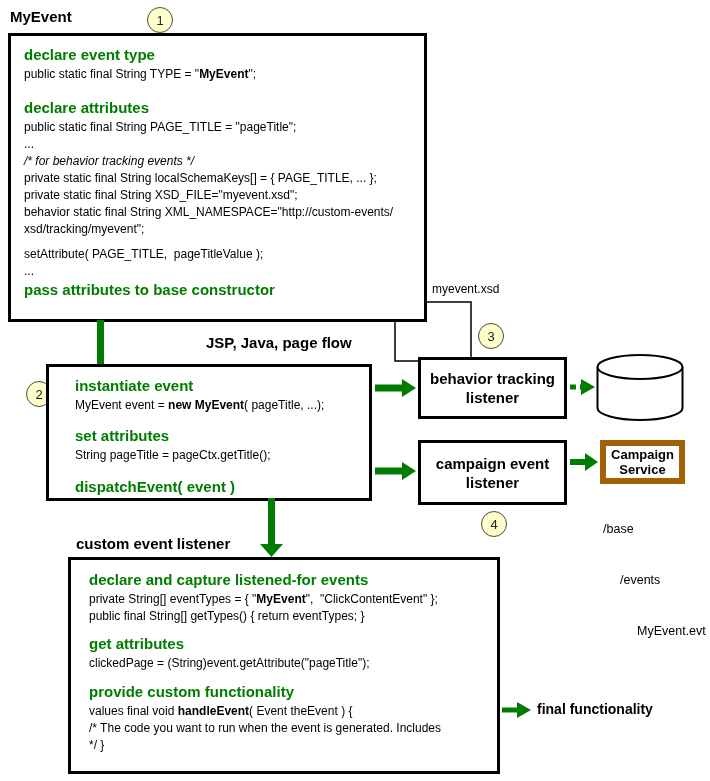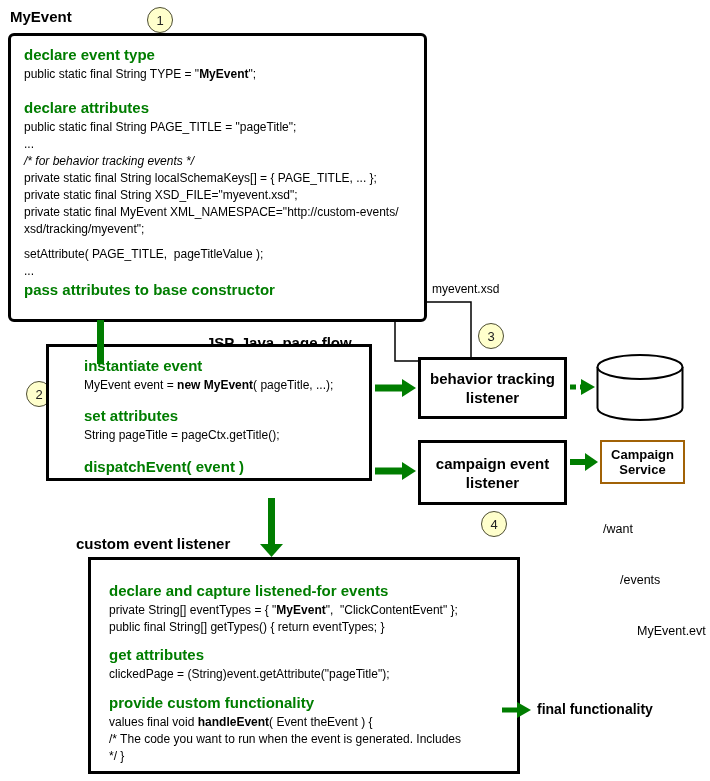--- a/index.html
+++ b/index.html
@@ -11,60 +11,60 @@
   .code b{white-space:pre;}
   .code .i{font-style:italic;}
   .lblB{position:absolute;font-weight:bold;font-size:15px;white-space:pre;}
   .lblS{position:absolute;font-size:12px;white-space:pre;}
   .badge{position:absolute;width:26px;height:26px;border-radius:50%;
     background:#FFFFCC;border:1px solid #4d4d33;box-sizing:border-box;
     display:flex;align-items:center;justify-content:center;
     font-size:13px;color:#222;}
   .listenerBox{display:flex;flex-direction:column;align-items:center;justify-content:center;
     font-weight:bold;font-size:15px;line-height:19px;text-align:center;}
-  .svcBox{position:absolute;background:#fff;border:2px solid #a16207;box-sizing:border-box;
+  .svcBox{position:absolute;background:#fff;border:6px solid #a16207;box-sizing:border-box;
     display:flex;flex-direction:column;align-items:center;justify-content:center;
     font-weight:bold;font-size:13px;line-height:15px;text-align:center;}
   #overlay{position:absolute;left:0;top:0;pointer-events:none;}
   .pads{line-height:17px;font-size:12.5px;}
   .pads div:nth-child(2){padding-left:17px;}
   .pads div:nth-child(3){padding-left:34px;}
 </style>
 </head>
 <body>
 
 <div id="diagram">
 
   <div class="lblB" style="left:10px;top:8px;">MyEvent</div>
   <div class="badge" style="left:147px;top:7px;">
     <span>1</span>
   </div>
 
-  <div class="box" style="left:8px;top:33px;width:419px;height:289px;padding:10px 8px 0 13px;border-radius:6px;">
+  <div class="box" style="left:8px;top:33px;width:419px;height:289px;padding:10px 8px 0 13px;">
     <div class="h">declare event type</div>
     <div class="code" style="margin-top:2px;"><span>public static final String TYPE = "</span><b>MyEvent</b><span>";</span></div>
     <div class="h" style="margin-top:16px;">declare attributes</div>
     <div class="code" style="margin-top:2px;">public static final String PAGE_TITLE = "pageTitle";</div>
     <div class="code">...</div>
     <div class="code"><span class="i">/* for behavior tracking events */</span></div>
     <div class="code">private static final String localSchemaKeys[] = { PAGE_TITLE, ... };</div>
     <div class="code">private static final String XSD_FILE="myevent.xsd";</div>
-    <div class="code">private static final MyEvent XML_NAMESPACE="http://custom-events/</div>
+    <div class="code">behavior static final String XML_NAMESPACE="http://custom-events/</div>
     <div class="code">xsd/tracking/myevent";</div>
     <div class="code" style="margin-top:8px;">setAttribute( PAGE_TITLE,  pageTitleValue );</div>
     <div class="code">...</div>
     <div class="h" style="margin-top:1px;">pass attributes to base constructor</div>
   </div>
 
   <div class="lblB" style="left:206px;top:334px;">JSP, Java, page flow</div>
   <div class="badge" style="left:26px;top:381px;">
     <span>2</span>
   </div>
 
-  <div class="box" style="left:46px;top:344px;width:326px;height:137px;padding:10px 8px 0 35px;">
+  <div class="box" style="left:46px;top:364px;width:326px;height:137px;padding:10px 8px 0 26px;">
     <div class="h">instantiate event</div>
     <div class="code" style="margin-top:2px;"><span>MyEvent event = </span><b>new MyEvent</b><span>( pageTitle, ...);</span></div>
     <div class="h" style="margin-top:13px;">set attributes</div>
     <div class="code" style="margin-top:2px;">String pageTitle = pageCtx.getTitle();</div>
     <div class="h" style="margin-top:14px;">dispatchEvent( event )</div>
   </div>
 
   <div class="lblS" style="left:432px;top:282px;">myevent.xsd</div>
   <div class="badge" style="left:478px;top:323px;">
     <span>3</span>
@@ -83,31 +83,31 @@
   </div>
   <div class="badge" style="left:481px;top:511px;">
     <span>4</span>
   </div>
 
   <div class="svcBox" style="left:600px;top:440px;width:85px;height:44px;">
     <span>Campaign</span>
     <span>Service</span>
   </div>
   <div class="lblS pads" style="left:603px;top:487px;">
-    <div>/want</div>
+    <div>/base</div>
     <div>/events</div>
     <div>MyEvent.evt</div>
   </div>
 
   <div class="lblB" style="left:76px;top:535px;">custom event listener</div>
   <div class="badge" style="left:450px;top:621px;">
     <span>5</span>
   </div>
 
-  <div class="box" style="left:68px;top:557px;width:432px;height:217px;padding:22px 6px 0 18px;margin-left:20px;">
+  <div class="box" style="left:68px;top:557px;width:432px;height:217px;padding:11px 6px 0 18px;">
     <div class="h">declare and capture listened-for events</div>
     <div class="code" style="margin-top:2px;"><span>private String[] eventTypes = { "</span><b>MyEvent</b><span>",  "ClickContentEvent" };</span></div>
     <div class="code">public final String[] getTypes() { return eventTypes; }</div>
     <div class="h" style="margin-top:10px;">get attributes</div>
     <div class="code" style="margin-top:2px;">clickedPage = (String)event.getAttribute("pageTitle");</div>
     <div class="h" style="margin-top:11px;">provide custom functionality</div>
     <div class="code" style="margin-top:2px;"><span>values final void </span><b>handleEvent</b><span>( Event theEvent ) {</span></div>
     <div class="code">/* The code you want to run when the event is generated. Includes</div>
     <div class="code">*/ }</div>
   </div>

